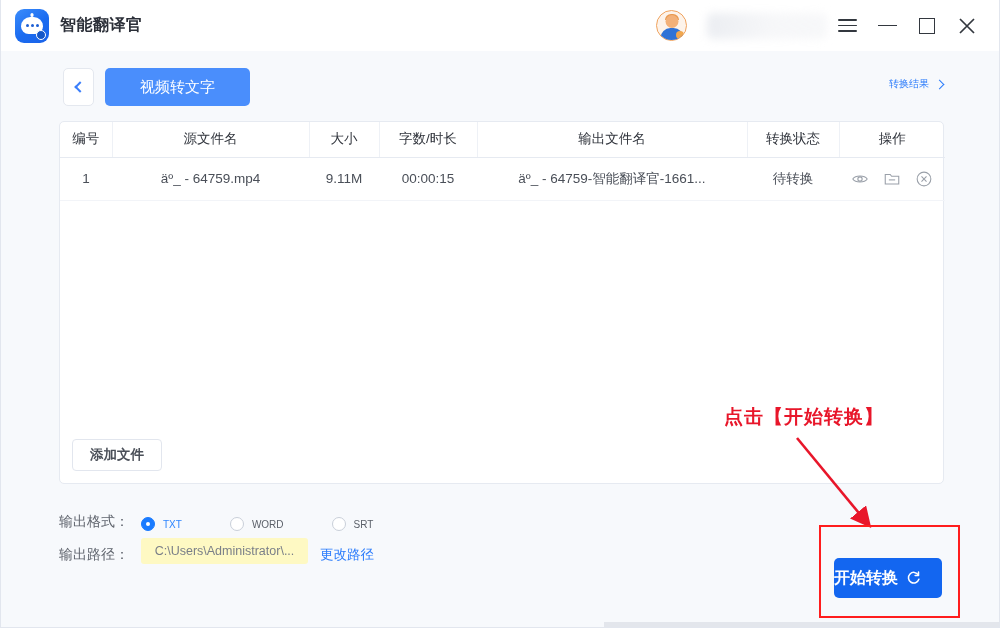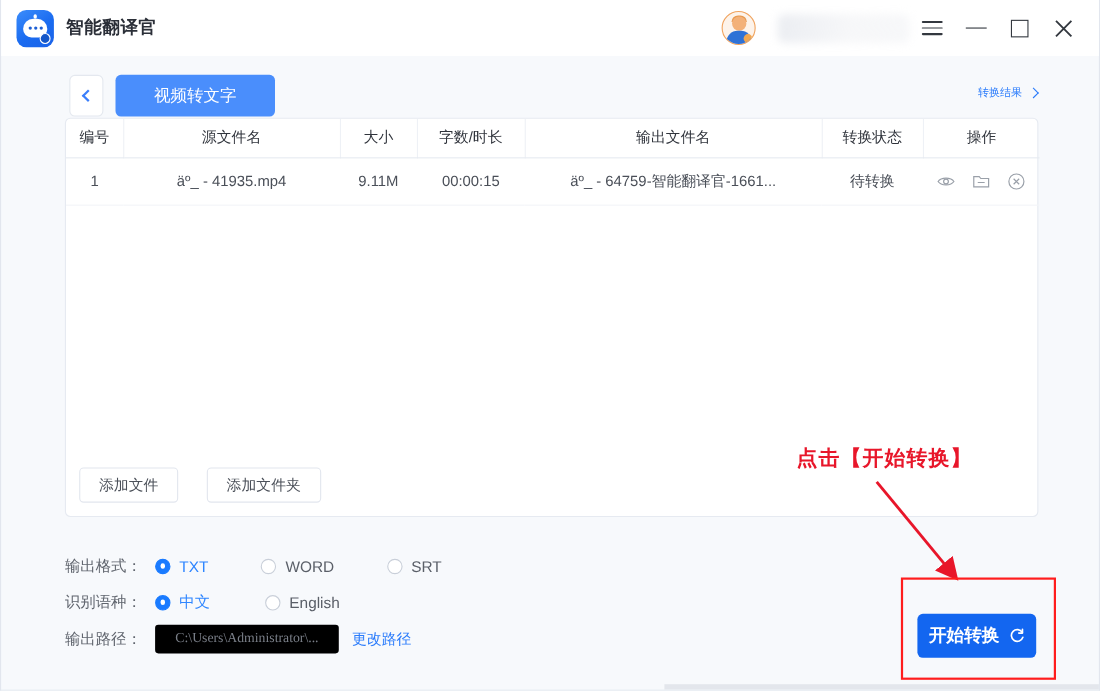--- a/index.html
+++ b/index.html
@@ -135,21 +135,21 @@
     display: flex; align-items: center; gap: 7px;
   }
   .chev-right {
     width: 7px; height: 7px;
     border-right: 1.6px solid #2a7bfb; border-top: 1.6px solid #2a7bfb;
     transform: rotate(45deg);
   }
 
   
   .panel {
-    position: absolute; left: 58px; top: 107px;
+    position: absolute; left: 58px; top: 121px;
     width: 885px; height: 363px;
     background: #ffffff;
     border: 1px solid #e6eaf1;
     border-radius: 5px;
   }
   table.filelist { width: 100%; border-collapse: collapse; table-layout: fixed; }
   table.filelist th {
     height: 35px;
     font-size: 13.5px; font-weight: normal; color: #30343c;
     border-bottom: 1px solid #e6eaf1;
@@ -173,70 +173,70 @@
   .cell-ellipsis {
     display: block;
     white-space: nowrap; overflow: hidden; text-overflow: ellipsis;
     padding: 0 8px;
   }
   .ops { display: flex; align-items: center; justify-content: center; gap: 14px; }
   .ops svg { display: block; }
 
   .panel-actions {
     position: absolute; left: 12px; bottom: 12px;
-    display: flex; gap: 26px;
+    display: flex; gap: 7px; font-weight: bold;
   }
   .ghost-btn {
     height: 32px; padding: 0 17px;
     background: #ffffff; border: 1px solid #e2e6ee; border-radius: 4px;
     font-size: 13.5px; color: #4b5059;
     display: flex; align-items: center; justify-content: center;
   }
 
   
   .settings { position: absolute; left: 58px; top: 498px; }
-  .srow { display: flex; align-items: center; height: 33px; }
+  .srow { display: flex; align-items: flex-end; height: 33px; }
   .slabel { width: 82px; font-size: 14px; color: #60656e; }
   .radio {
     display: flex; align-items: center; gap: 8px;
-    font-size: 14px; color: #5a5f68;
+    font-size: 10px; color: #5a5f68;
   }
   .radio .dot {
     width: 14px; height: 14px; border-radius: 50%;
     border: 1.5px solid #c9cfd9; background: #ffffff;
     display: flex; align-items: center; justify-content: center;
   }
   .radio.on .dot { border-color: #1a7bff; background: #1a7bff; }
   .radio.on .dot::after {
     content: ""; width: 4.5px; height: 4.5px; border-radius: 50%; background: #ffffff;
   }
   .radio.on span { color: #2f86ff; }
   .gap1 { width: 48px; }
   .gap2 { width: 50px; }
   .path-box {
     width: 167px; height: 26px;
-    background: #000000; border-radius: 3px;
+    background: #fef9c3; border-radius: 3px;
     display: flex; align-items: center; justify-content: center;
     font-size: 12.5px; color: #7a7f88;
-    white-space: nowrap; overflow: hidden; font-family: Liberation Serif, serif;
+    white-space: nowrap; overflow: hidden;
   }
   .path-link { margin-left: 12px; font-size: 13.5px; color: #2a7bfb; }
 
   
   .hl-box {
     position: absolute; left: 818px; top: 525px;
     width: 141px; height: 93px;
     border: 2px solid #ff1d1d;
   }
   .start-btn {
     position: absolute; left: 833px; top: 558px;
     width: 108px; height: 40px;
     background: #1366f0; border-radius: 5px;
     color: #ffffff; font-size: 16px; font-weight: bold;
-    display: flex; align-items: center; justify-content: center; gap: 7px;
+    display: flex; align-items: center; justify-content: flex-start; gap: 7px;
   }
 
   
   .annot-text {
     position: absolute; left: 723px; top: 404px;
     font-size: 19px; font-weight: bold; color: #e8162a;
     font-family: "DejaVu Serif", "Liberation Serif", serif;
     letter-spacing: 1px;
     white-space: nowrap;
   }
@@ -313,21 +313,21 @@
           <th class="col-dur">字数/时长</th>
           <th class="col-out">输出文件名</th>
           <th class="col-status">转换状态</th>
           <th class="col-ops">操作</th>
         </tr>
       </thead>
       <tbody>
         <tr>
           <td class="col-no">1</td>
           <td class="col-src">
-            <span class="cell-ellipsis">äº_ - 41935.mp4</span>
+            <span class="cell-ellipsis">äº_ - 64759.mp4</span>
           </td>
           <td class="col-size">9.11M</td>
           <td class="col-dur">00:00:15</td>
           <td class="col-out">
             <span class="cell-ellipsis">äº_ - 64759-智能翻译官-1661...</span>
           </td>
           <td class="col-status">待转换</td>
           <td class="col-ops">
             <div class="ops">
               <span>
@@ -349,21 +349,20 @@
                 </svg>
               </span>
             </div>
           </td>
         </tr>
       </tbody>
     </table>
 
     <div class="panel-actions">
       <div class="ghost-btn">添加文件</div>
-      <div class="ghost-btn">添加文件夹</div>
     </div>
   </div>
 
   <div class="settings">
 
     <div class="srow">
       <div class="slabel">输出格式：</div>
       <div class="radio on">
         <span class="dot"></span>
         <span>TXT</span>
@@ -373,32 +372,20 @@
         <span class="dot"></span>
         <span>WORD</span>
       </div>
       <div class="gap1"></div>
       <div class="radio">
         <span class="dot"></span>
         <span>SRT</span>
       </div>
     </div>
 
-    <div class="srow">
-      <div class="slabel">识别语种：</div>
-      <div class="radio on">
-        <span class="dot"></span>
-        <span>中文</span>
-      </div>
-      <div class="gap2"></div>
-      <div class="radio">
-        <span class="dot"></span>
-        <span>English</span>
-      </div>
-    </div>
 
     <div class="srow">
       <div class="slabel">输出路径：</div>
       <div class="path-box">C:\Users\Administrator\...</div>
       <div class="path-link">更改路径</div>
     </div>
   </div>
 
   <div class="annot-text">点击【开始转换】</div>
   <svg class="annot-arrow" width="120" height="105">

